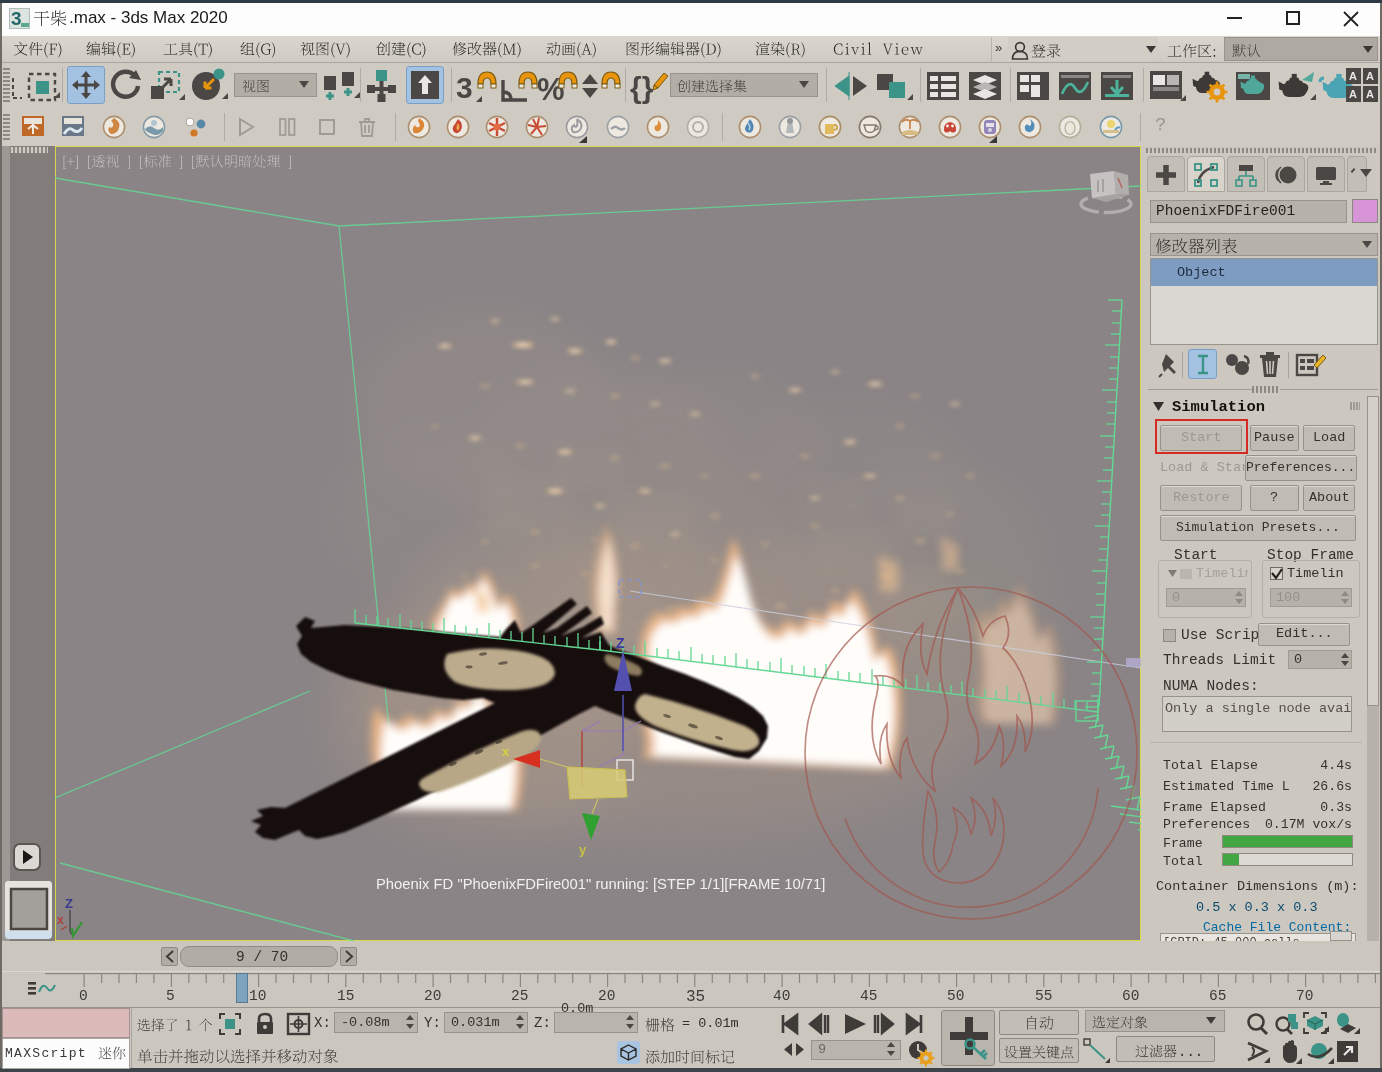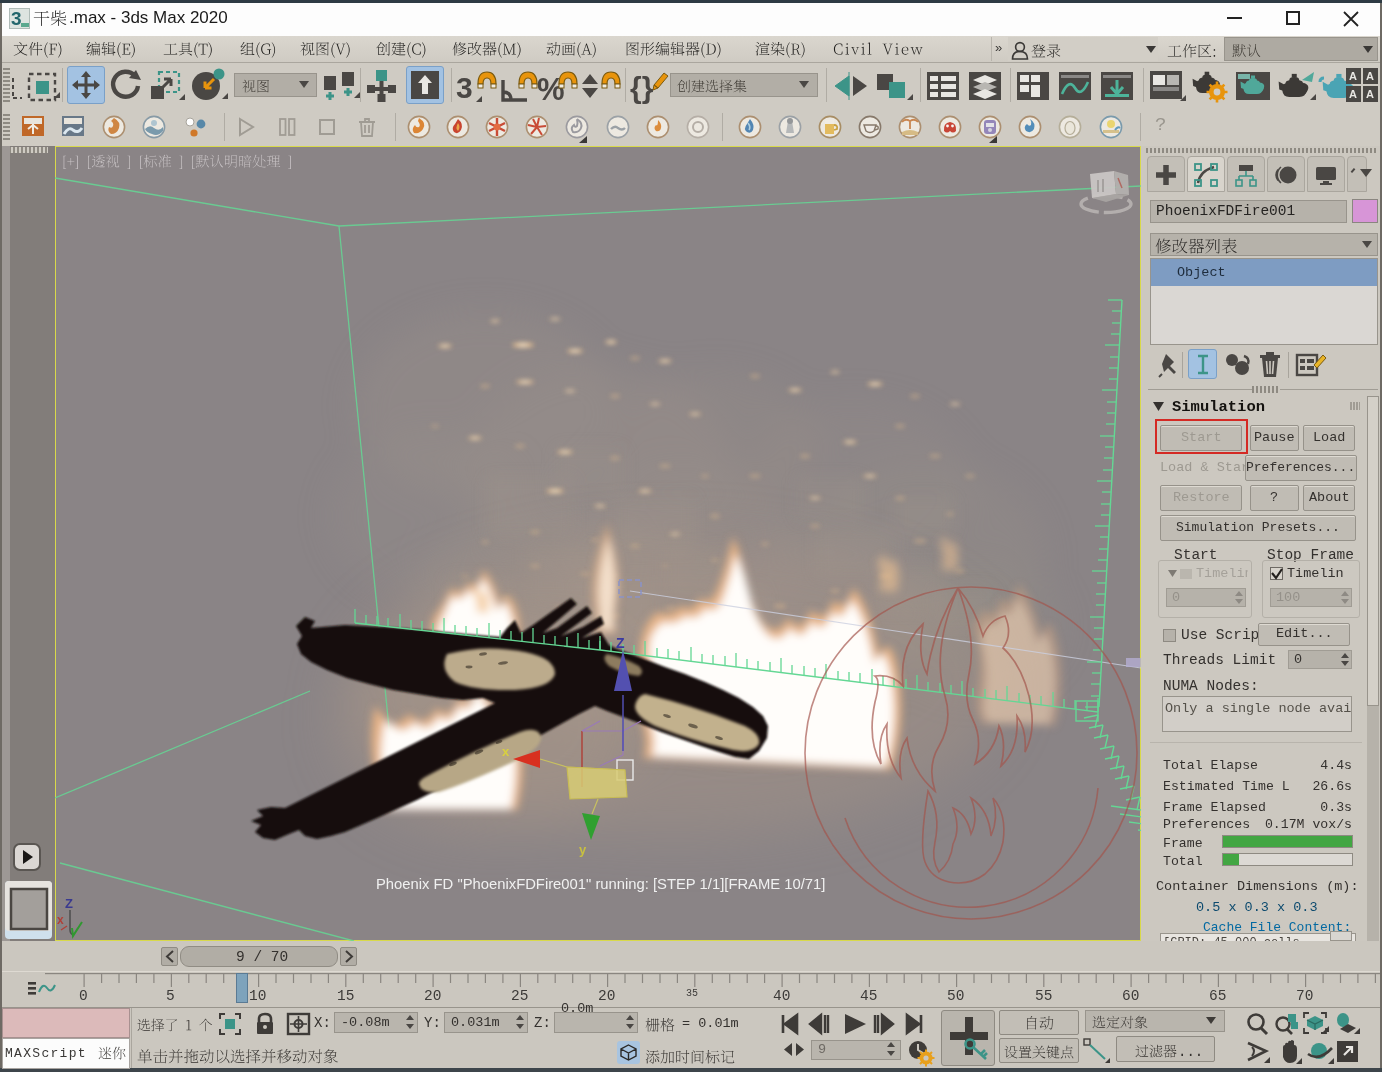--- a/index.html
+++ b/index.html
@@ -1122,21 +1122,21 @@
     <rect x="1357.3" y="1" width="1.2" height="9" fill="#8a8680"></rect>
     <rect x="1374.8" y="1" width="1.2" height="9" fill="#8a8680"></rect>
   </svg>
 <div class="ab mono" style="left:79px;top:988px;font-size:14.5px;color:#3c3a38">0</div>
 <div class="ab mono" style="left:166px;top:988px;font-size:14.5px;color:#3c3a38">5</div>
 <div class="ab mono" style="left:249px;top:988px;font-size:14.5px;color:#3c3a38">10</div>
 <div class="ab mono" style="left:337px;top:988px;font-size:14.5px;color:#3c3a38">15</div>
 <div class="ab mono" style="left:424px;top:988px;font-size:14.5px;color:#3c3a38">20</div>
 <div class="ab mono" style="left:511px;top:988px;font-size:14.5px;color:#3c3a38">25</div>
 <div class="ab mono" style="left:598px;top:988px;font-size:14.5px;color:#3c3a38">20</div>
-<div class="ab mono" style="left:686px;top:988px;font-size:10px;color:#3c3a38">35</div>
+<div class="ab mono" style="left:686px;top:988px;font-size:16px;color:#3c3a38">35</div>
 <div class="ab mono" style="left:773px;top:988px;font-size:14.5px;color:#3c3a38">40</div>
 <div class="ab mono" style="left:860px;top:988px;font-size:14.5px;color:#3c3a38">45</div>
 <div class="ab mono" style="left:947px;top:988px;font-size:14.5px;color:#3c3a38">50</div>
 <div class="ab mono" style="left:1035px;top:988px;font-size:14.5px;color:#3c3a38">55</div>
 <div class="ab mono" style="left:1122px;top:988px;font-size:14.5px;color:#3c3a38">60</div>
 <div class="ab mono" style="left:1209px;top:988px;font-size:14.5px;color:#3c3a38">65</div>
 <div class="ab mono" style="left:1296px;top:988px;font-size:14.5px;color:#3c3a38">70</div>
 <div class="ab" style="left:236px;top:973px;width:12px;height:30px;background:#7ea3bc;border:1px solid #5a7a94"></div>
 <div class="ab" style="left:2px;top:1008px;width:1378px;height:60px;background:#cbc7bf"></div>
 <div class="ab" style="left:2px;top:1008px;width:128px;height:30px;background:#dcbaba;border:1px solid #a89090"></div>

